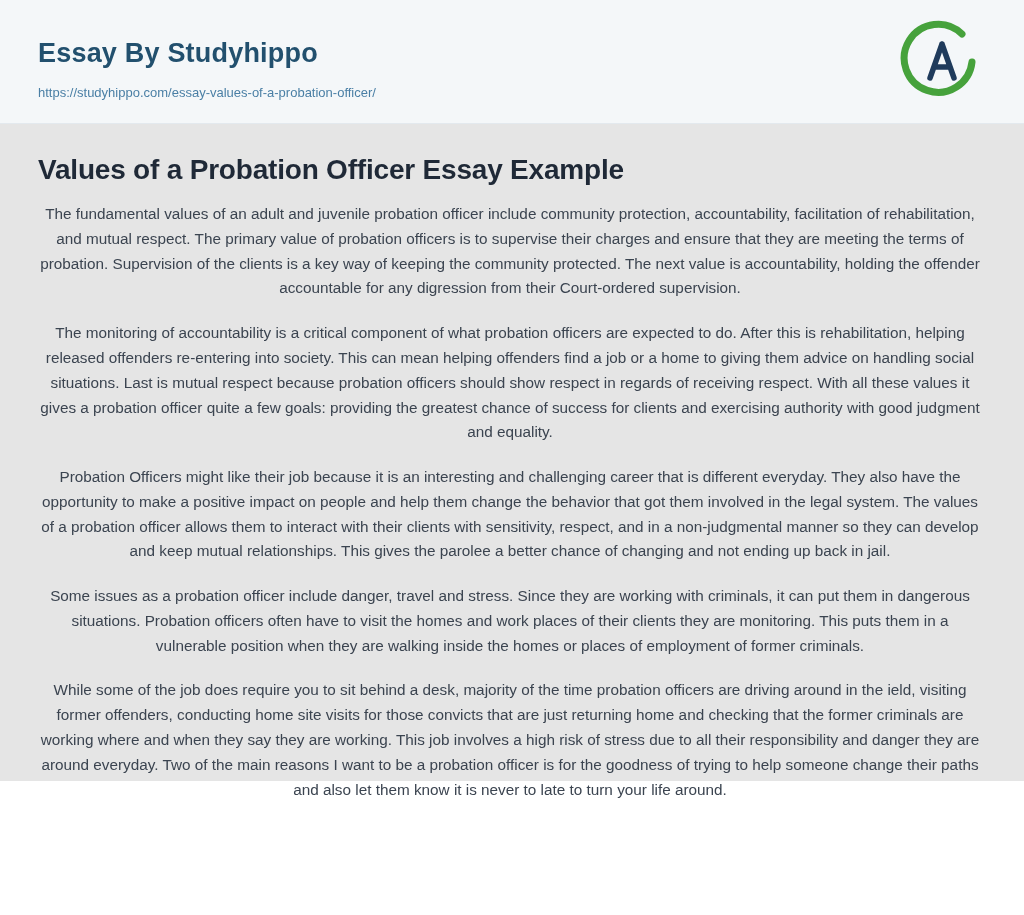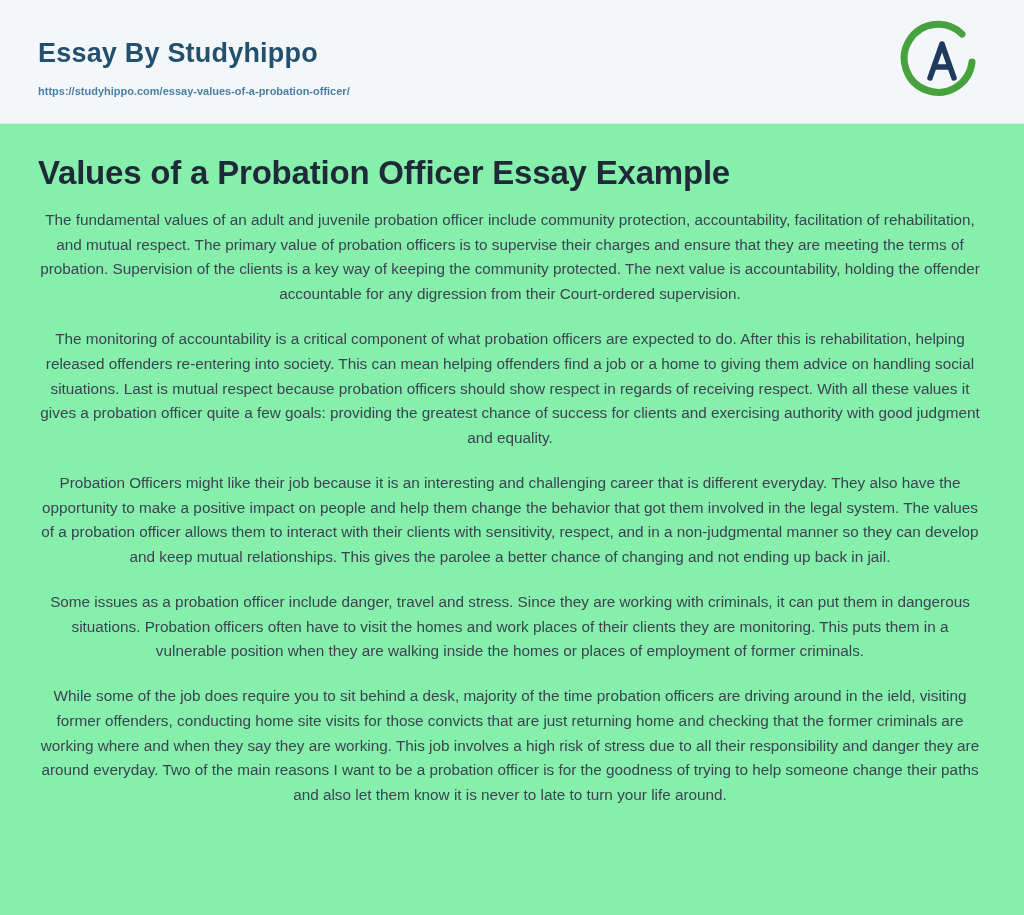--- a/index.html
+++ b/index.html
@@ -9,23 +9,23 @@
   body {
     width: 1024px;
     height: 915px;
     background: #ffffff;
     font-family: "Liberation Sans", sans-serif;
     color: #2f3640;
     overflow: hidden;
   }
   .page {
     width: 1024px;
-    height: 915px;
+    height: 781px;
     position: relative;
-    background: #86efac;
+    background: #e5e5e5;
   }
   
   .header {
     position: relative;
     height: 124px;
     background: #f4f7f9;
     border-bottom: 1px solid #e3e9ee;
     box-sizing: border-box;
   }
   .brand {
@@ -35,41 +35,40 @@
     font-size: 27px;
     font-weight: bold;
     color: #22506e;
     letter-spacing: 0.2px;
     line-height: 1;
   }
   .source-url {
     position: absolute;
     left: 38px;
     top: 86px;
-    font-size: 11px;
+    font-size: 13px;
     color: #4a7fa5;
     line-height: 1;
     text-decoration: none;
-    font-weight: bold;
   }
   .logo {
     position: absolute;
     right: 40px;
     top: 20px;
     width: 84px;
     height: 84px;
   }
   .logo svg { display: block; }
   
   .article {
     padding: 30px 42px 0 38px;
     box-sizing: border-box;
   }
   .title {
-    font-size: 33px;
+    font-size: 28px;
     font-weight: bold;
     color: #1f2937;
     margin: 0 0 16px 0;
     letter-spacing: -0.2px;
     line-height: 1.15;
   }
   .para {
     font-size: 15.3px;
     line-height: 1.62;
     color: #3b4450;

